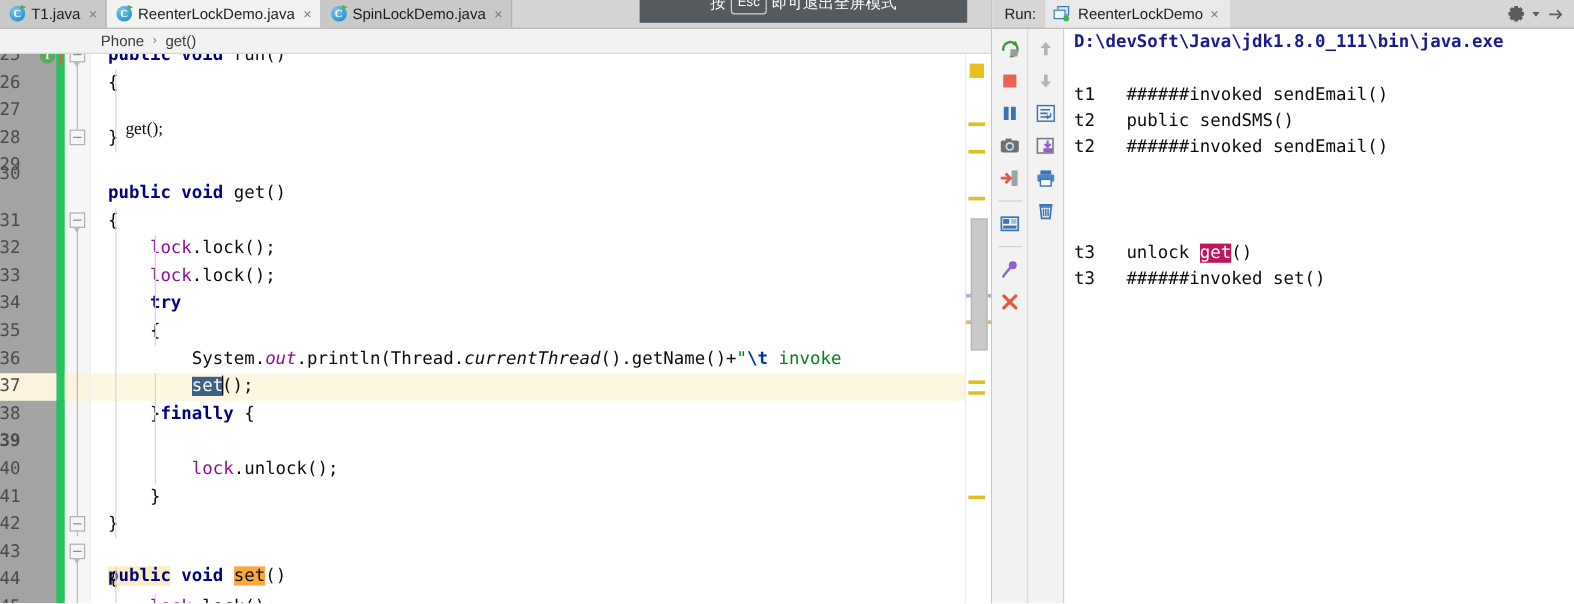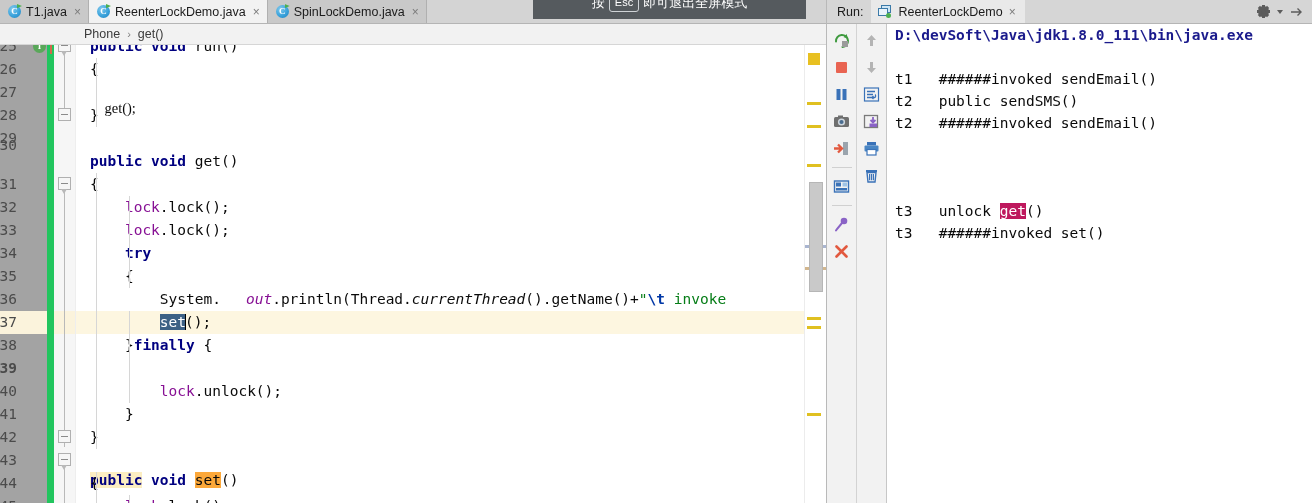--- a/index.html
+++ b/index.html
@@ -207,21 +207,21 @@
     left: 0;
     width: 100%;
     height: 23px;
     background: #fdf6e0;
   }
   .hl-row.gut { background: #fbf3dc; }
 
   
   .kw { color: #000080; font-weight: bold; }
   .field { color: #871094; }
-  .static-it { color: #871094; font-style: italic; margin-left: 25px; }
+  .static-it { color: #871094; font-style: italic; }
   .italic { font-style: italic; color: #0a0a0a; }
   .str { color: #067d17; }
   .esc { color: #0037a6; font-weight: bold; }
   .sel { background: #3d6185; color: #ffffff; }
   .ident-hl { background: #fceec2; }
   .write-hl { background: #fca83a; }
   .caret {
     display: inline-block;
     width: 0;
     border-left: 1.5px solid #000;

